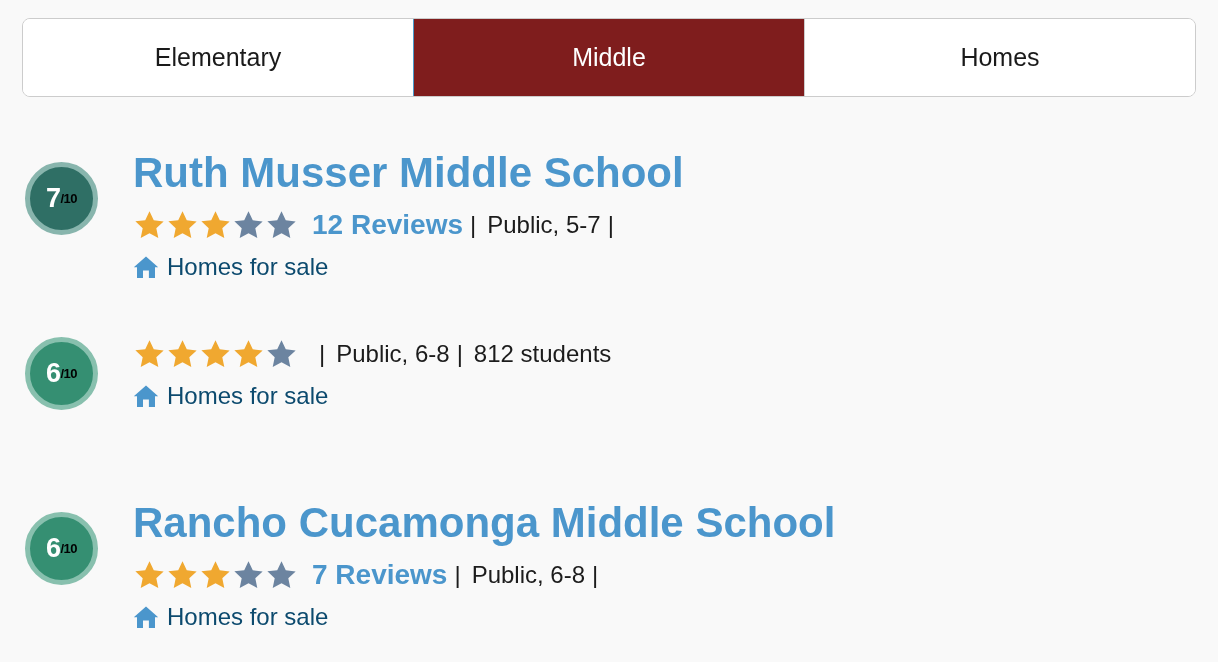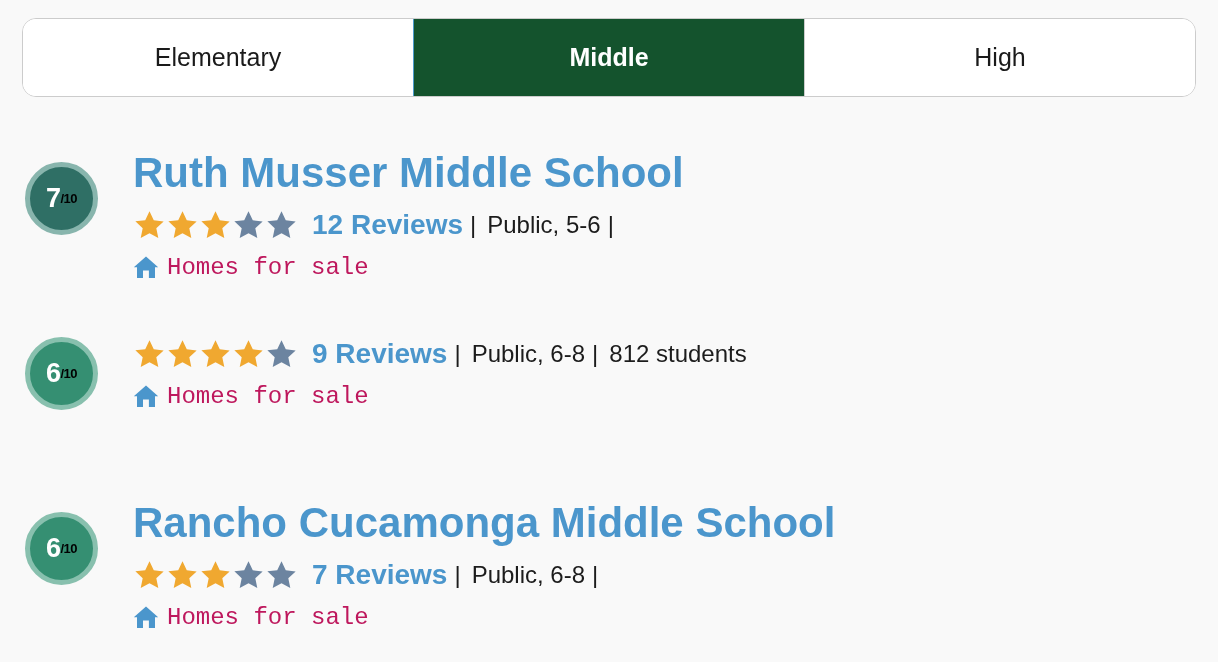--- a/index.html
+++ b/index.html
@@ -16,44 +16,44 @@
 
   
   .tabbar {
     position: absolute;
     left: 22px;
     top: 18px;
     width: 1174px;
     height: 79px;
     box-sizing: border-box;
     border: 1px solid #cccccc;
-    border-radius: 14px;
+    border-radius: 8px;
     background: #ffffff;
     display: flex;
     overflow: hidden;
   }
   .tab {
     flex: 1 1 0;
     display: flex;
     align-items: center;
     justify-content: center;
     font-size: 25px;
     color: #1a1a1a;
     background: #ffffff;
     cursor: pointer;
     user-select: none;
     box-sizing: border-box;
   }
   .tab + .tab {
     border-left: 1px solid #cccccc;
   }
   .tab.active {
-    background: #14532d;
+    background: #7f1d1d;
     color: #ffffff;
-    font-weight: bold;
+    font-weight: normal;
     border-left-color: #4b9bcc;
     text-align: center;
   }
   .tab.active + .tab {
     border-left-color: #cccccc;
   }
 
   
   .school-list {
     position: absolute;
@@ -155,38 +155,37 @@
     height: 30px;
   }
   .home-icon {
     width: 26px;
     height: 24px;
     display: block;
     margin-right: 8px;
   }
   .homes-link {
     font-size: 24px;
-    color: #be185d;
+    color: #0c4a6e;
     text-decoration: none;
     cursor: pointer;
-    font-family: Liberation Mono, monospace;
   }
 </style>
 </head>
 <body>
 
 <div class="tabbar">
   <div class="tab">
     <span>Elementary</span>
   </div>
   <div class="tab active">
     <span>Middle</span>
   </div>
   <div class="tab">
-    <span>High</span>
+    <span>Homes</span>
   </div>
 </div>
 
 <div class="school-list" id="school-list">
     <div class="school-row">
       <div class="rating-badge" style="background:#2f6f65; border:5px solid #88b5ad;">
         <span class="score">7</span>
         <span class="denom">/10</span>
       </div>
       <div class="school-body"><a class="school-name">Ruth Musser Middle School</a><div class="meta-line">
@@ -212,21 +211,21 @@
               </svg>
             </span>
             <span>
               <svg class="star" viewBox="0 0 24 24" aria-hidden="true">
                 <path fill="#6c84a0" d="M12 1.6l3.2 6.9 7.4.85-5.5 5.1 1.5 7.35L12 18.1l-6.6 3.6 1.5-7.35-5.5-5.1 7.4-.85z"></path>
               </svg>
             </span>
           </span>
           <a class="reviews-link">12 Reviews</a>
           <span class="meta-sep">|</span>
-          <span class="meta-text">Public, 5-6</span>
+          <span class="meta-text">Public, 5-7</span>
           <span class="meta-sep">|</span>
         </div><div class="homes-line">
           <span>
             <svg class="home-icon" viewBox="0 0 26 24" aria-hidden="true">
               <path fill="#4b96cc" d="M13 1.5L0.8 12.2h3.2V23h6.0v-7.6h5.9V23h6.1V12.2h3.2z"></path>
             </svg>
           </span>
           <a class="homes-link">Homes for sale</a>
         </div></div>
     </div>
@@ -256,21 +255,20 @@
               <svg class="star" viewBox="0 0 24 24" aria-hidden="true">
                 <path fill="#f0a830" d="M12 1.6l3.2 6.9 7.4.85-5.5 5.1 1.5 7.35L12 18.1l-6.6 3.6 1.5-7.35-5.5-5.1 7.4-.85z"></path>
               </svg>
             </span>
             <span>
               <svg class="star" viewBox="0 0 24 24" aria-hidden="true">
                 <path fill="#6c84a0" d="M12 1.6l3.2 6.9 7.4.85-5.5 5.1 1.5 7.35L12 18.1l-6.6 3.6 1.5-7.35-5.5-5.1 7.4-.85z"></path>
               </svg>
             </span>
           </span>
-          <a class="reviews-link">9 Reviews</a>
           <span class="meta-sep">|</span>
           <span class="meta-text">Public, 6-8</span>
           <span class="meta-sep">|</span>
           <span class="meta-text">812 students</span>
         </div><div class="homes-line">
           <span>
             <svg class="home-icon" viewBox="0 0 26 24" aria-hidden="true">
               <path fill="#4b96cc" d="M13 1.5L0.8 12.2h3.2V23h6.0v-7.6h5.9V23h6.1V12.2h3.2z"></path>
             </svg>
           </span>

